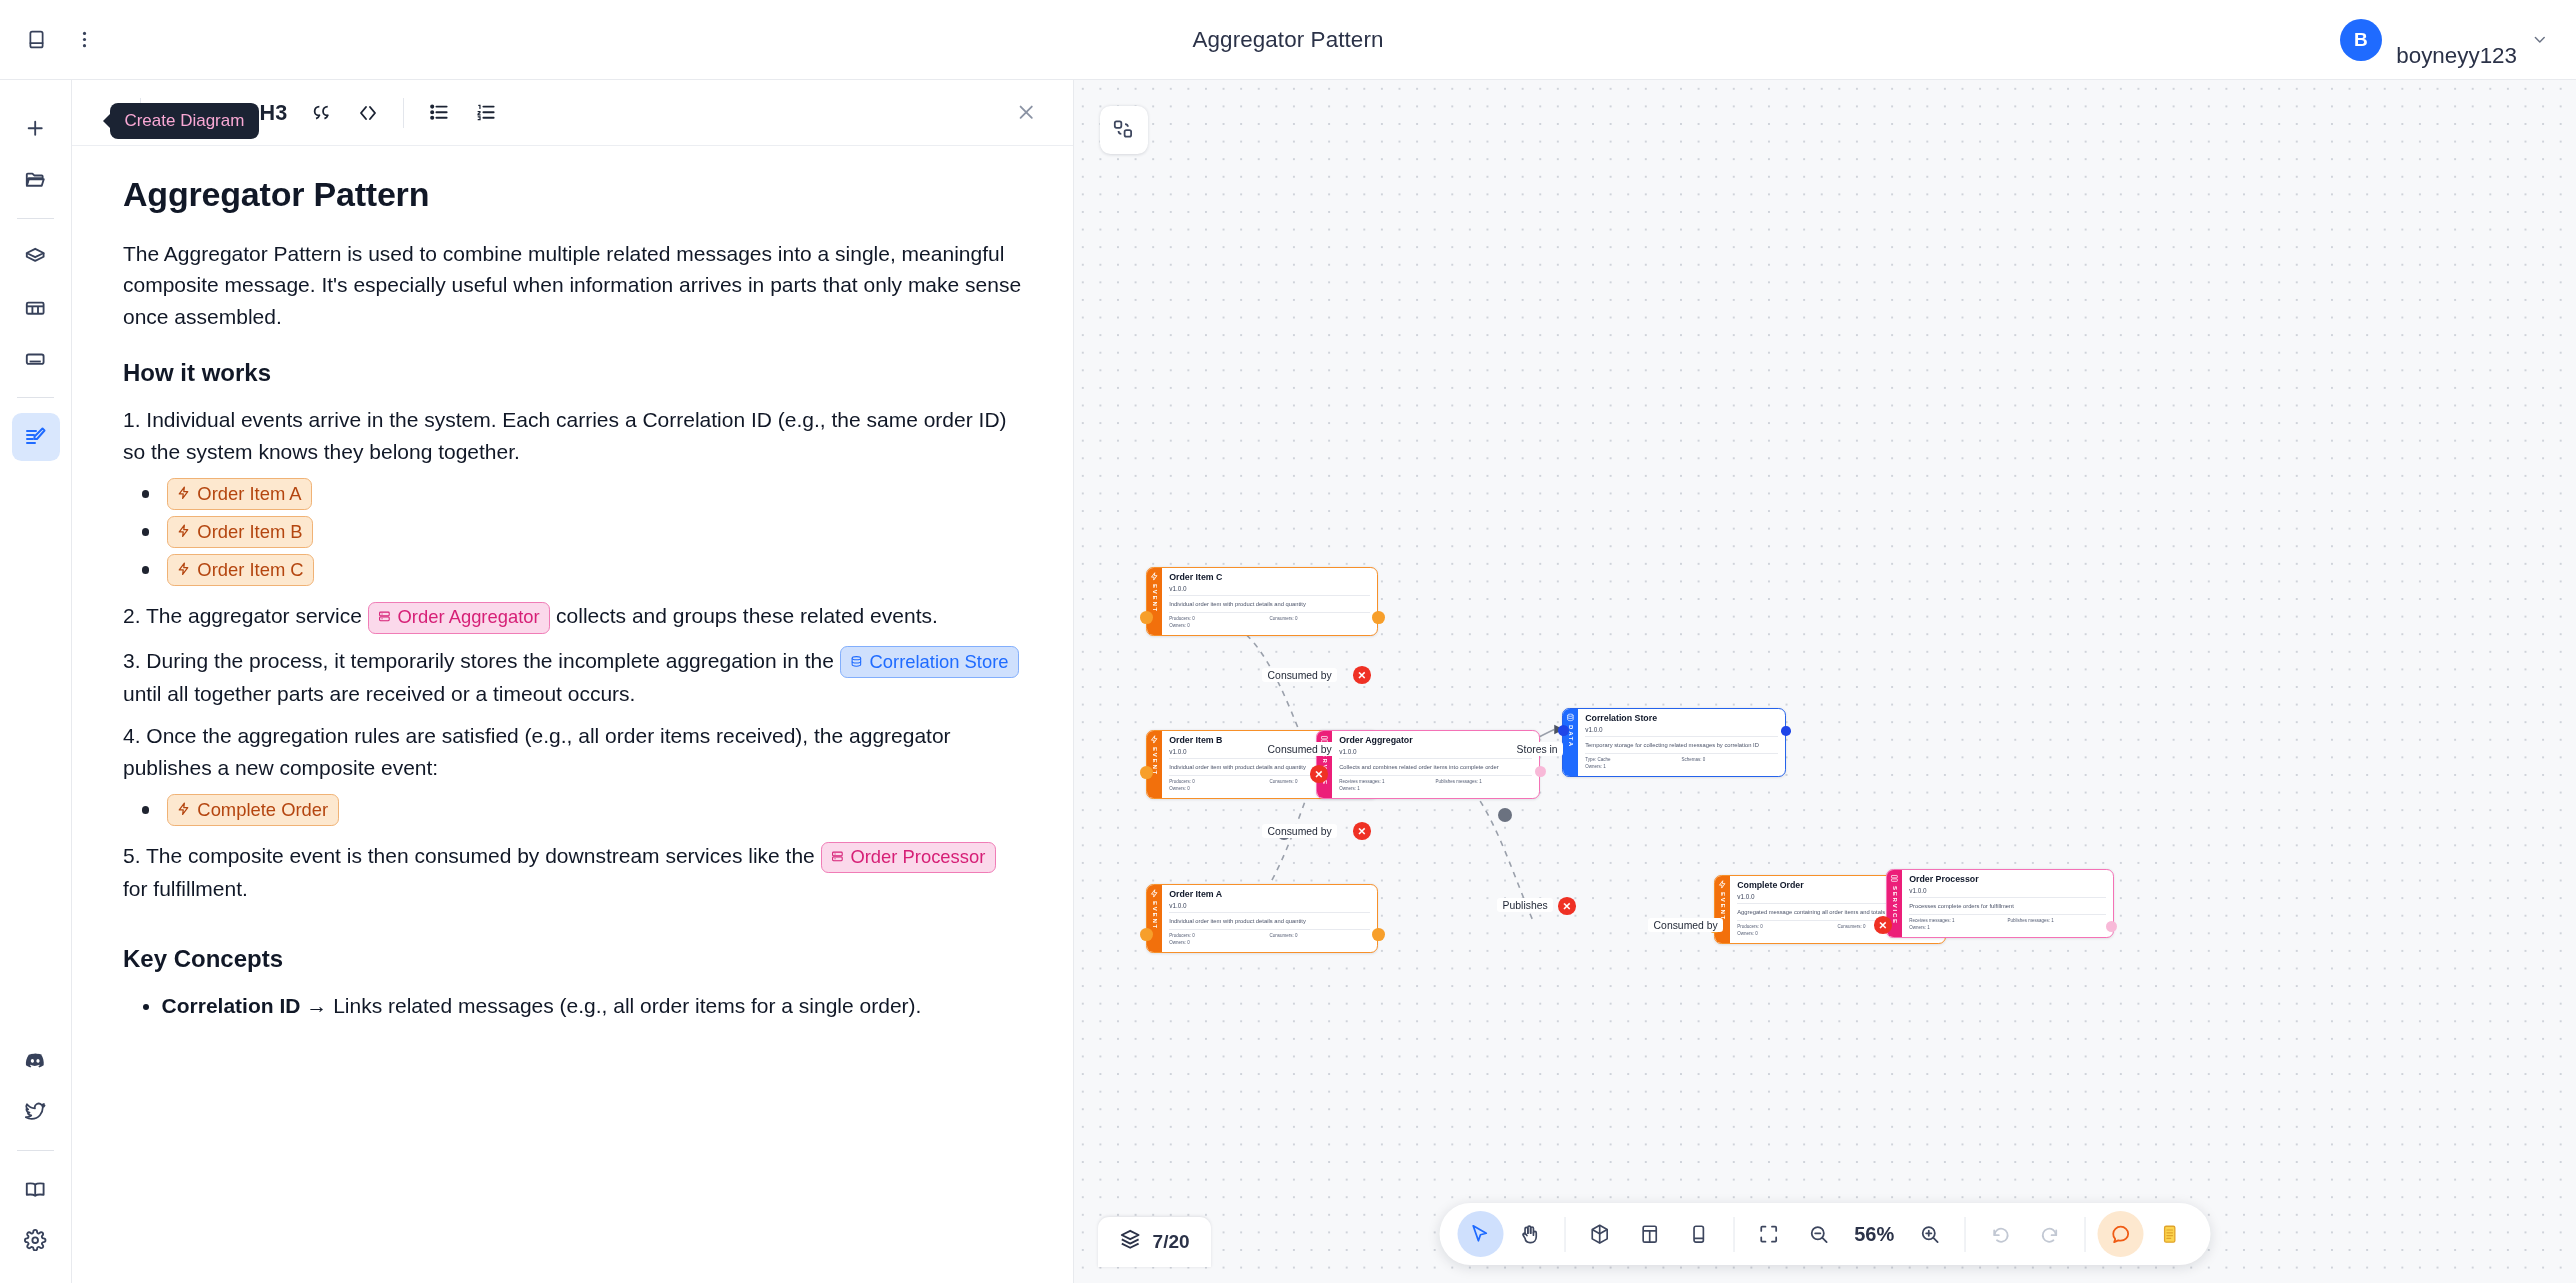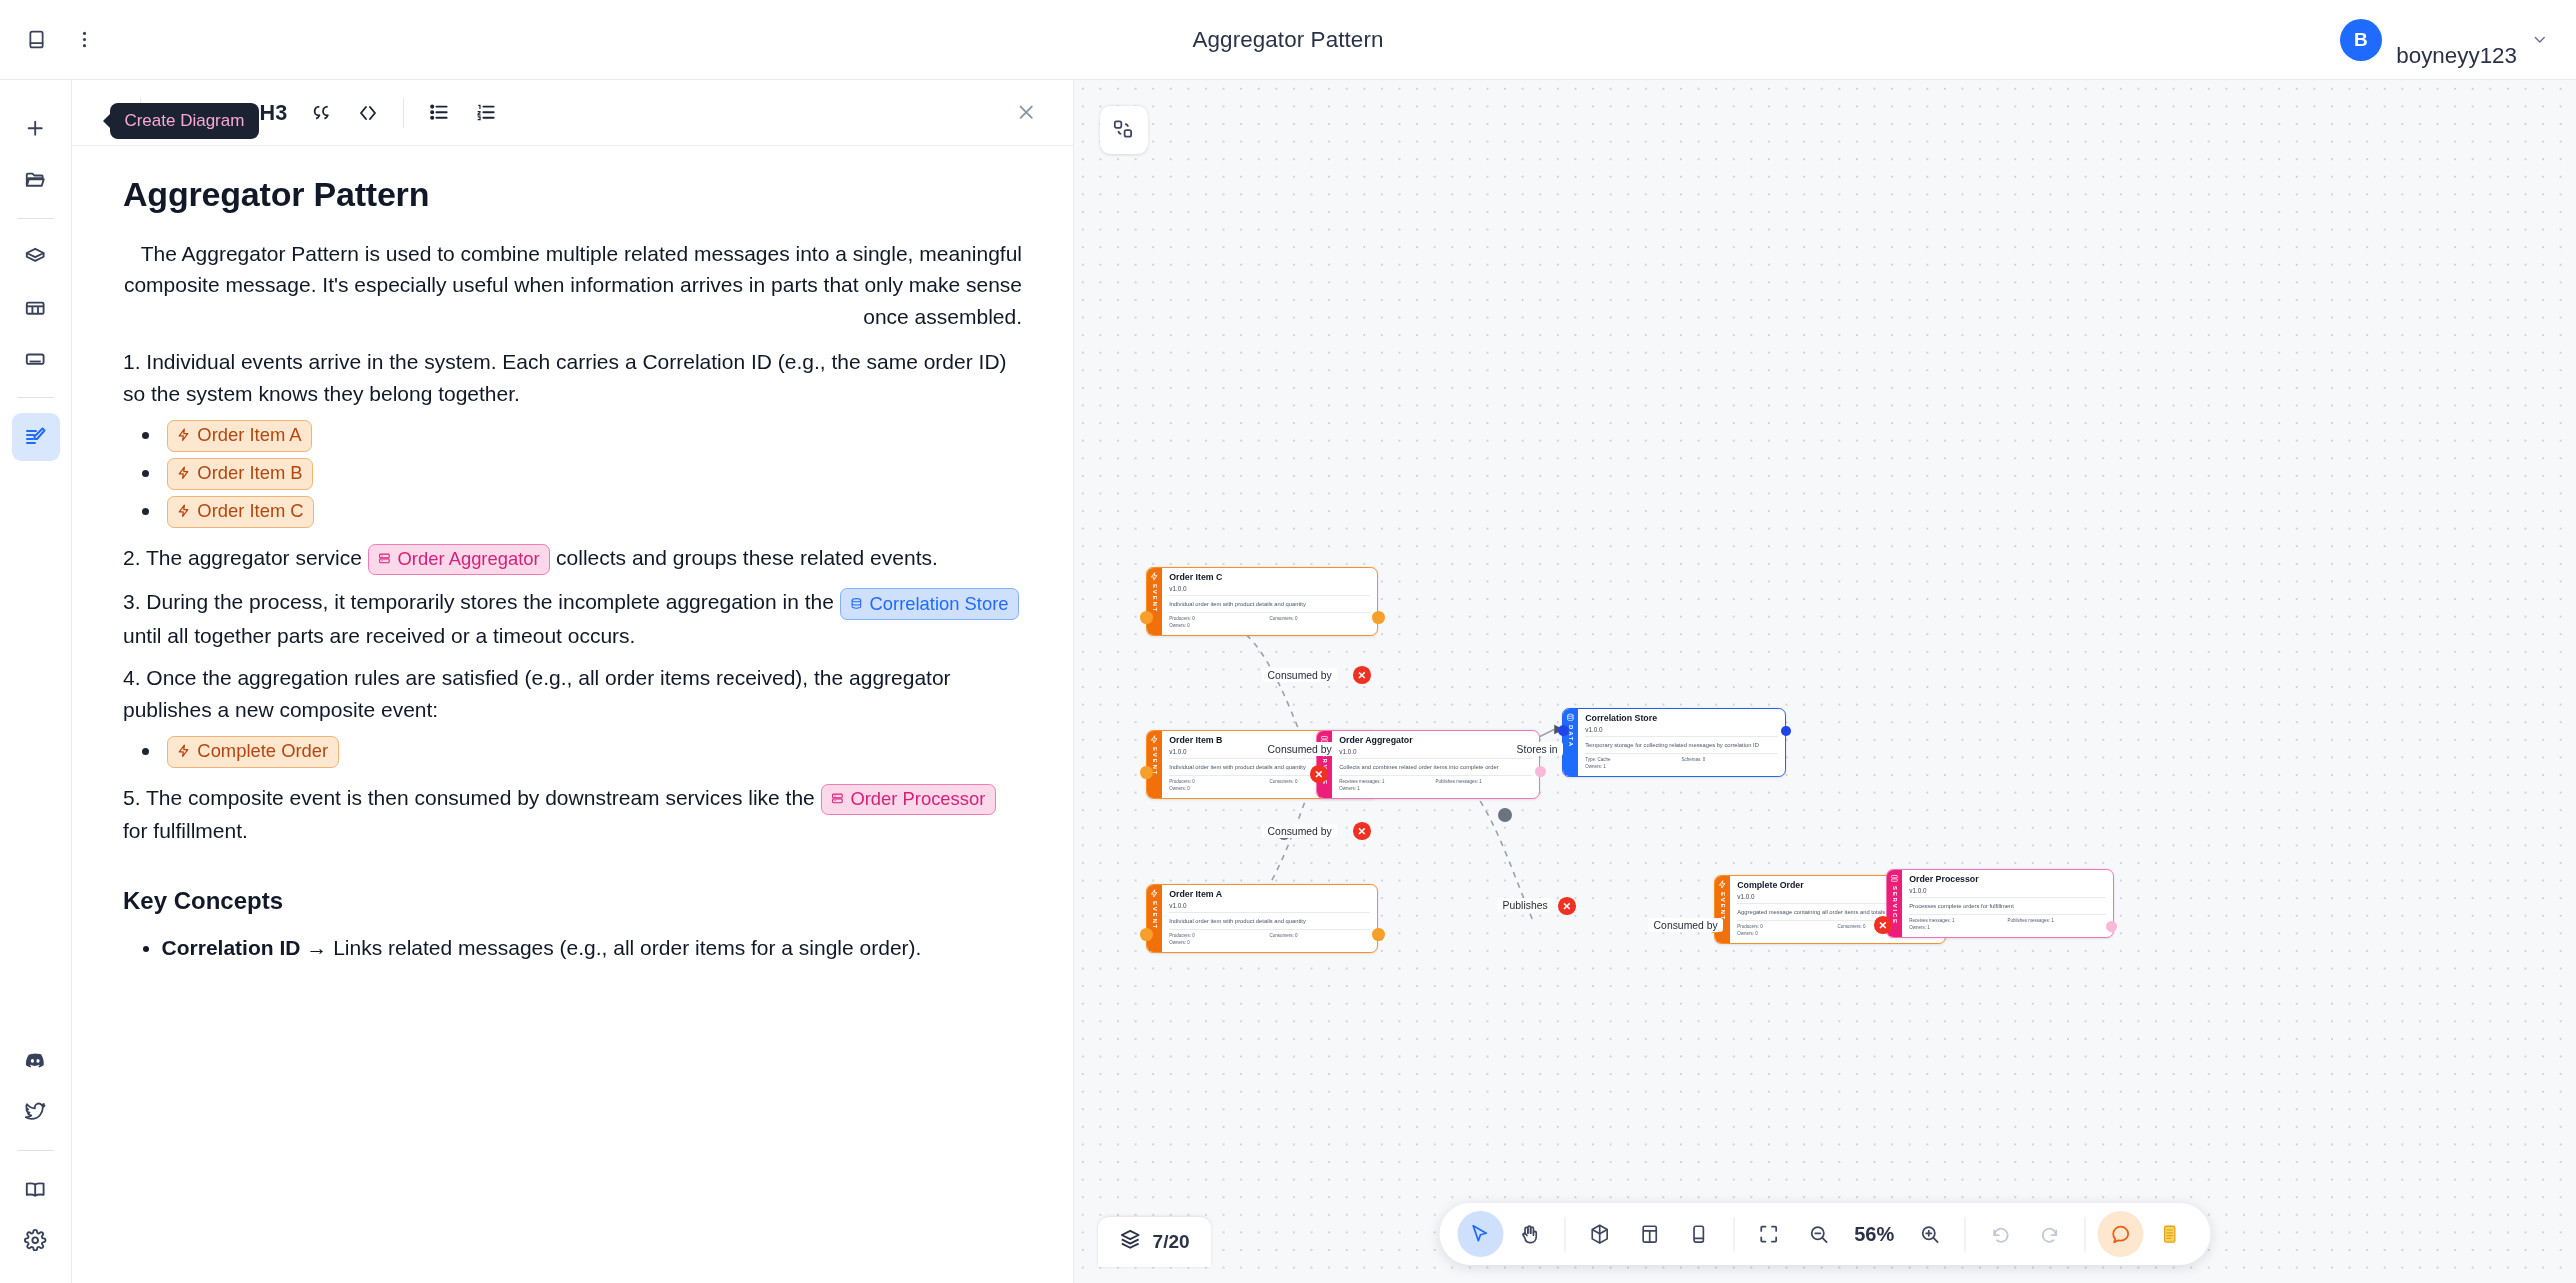--- a/index.html
+++ b/index.html
@@ -97,21 +97,21 @@
     border-top: 7.2px solid transparent; border-bottom: 7.2px solid transparent;
     border-right: 7.2px solid #1b2333;
   }
 
   .doccontent {
     flex: 1; overflow: hidden; padding: 29px 51px 0 51px;
     color: #111827;
   }
   .doc-h1 { font-size: 34px; font-weight: bold; margin-bottom: 24px; letter-spacing: -0.2px; }
   .doc-h2 { font-size: 24px; font-weight: bold; margin: 27px 0 17.6px; }
-  .doc-p { font-size: 21px; line-height: 1.49; margin-bottom: 14.4px; text-align: right; }
+  .doc-p { font-size: 21px; line-height: 1.49; margin-bottom: 14.4px; }
   .doc-li { font-size: 21px; line-height: 1.49; margin-bottom: 11.2px; }
   .bullet-row {
     display: flex; align-items: center; gap: 17.6px;
     margin: 0 0 6.4px 19px;
   }
   .bullet-dot { width: 7.2px; height: 7.2px; border-radius: 50%; background: #1f2430; flex: 0 0 7.2px; }
   .kc-list { margin-left: 21px; }
   .kc-item { font-size: 21px; line-height: 1.49; list-style: disc; margin-left: 17.6px; }
   .kc-item b { font-weight: bold; }
 
@@ -369,20 +369,21 @@
           <svg width="22.4" height="22.4" viewBox="0 0 24 24" fill="none" stroke="currentColor" stroke-width="2" stroke-linecap="round">
               <line x1="6" y1="6" x2="18" y2="18"></line>
               <line x1="18" y1="6" x2="6" y2="18"></line>
             </svg>
         </button>
       </div>
 
       <div class="doccontent">
         <div class="doc-h1">Aggregator Pattern</div>
         <div class="doc-p">The Aggregator Pattern is used to combine multiple related messages into a single, meaningful composite message. It's especially useful when information arrives in parts that only make sense once assembled.</div>
+        <div class="doc-h2">How it works</div>
 
         <div class="doc-li">1. Individual events arrive in the system. Each carries a Correlation ID (e.g., the same order ID) so the system knows they belong together.</div>
 
         <div class="bullet-row">
           <span class="bullet-dot"></span>
           <span class="chip chip-event">
             <span><svg width="13.6" height="13.6" viewBox="0 0 24 24" fill="none" stroke="currentColor" stroke-width="2.2" stroke-linejoin="round">
                   <path d="M13 2 4 14h7l-1 8 9-12h-7z"></path>
                 </svg></span>
             <span>Order Item A</span>

